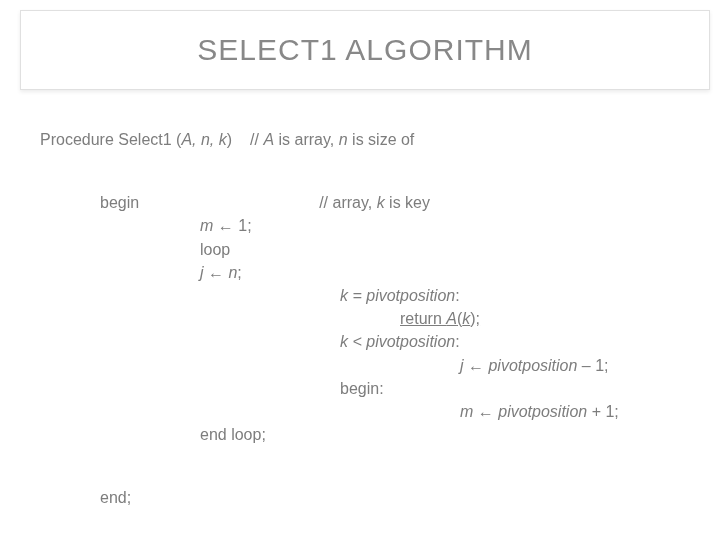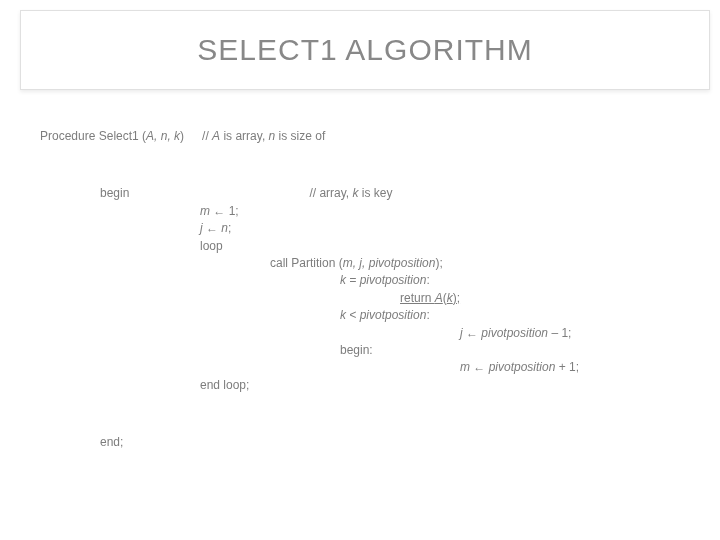--- a/index.html
+++ b/index.html
@@ -35,21 +35,21 @@
     font-size: 30px;
     letter-spacing: 1px;
     color: #888888;
     font-weight: 400;
   }
   .body {
     position: absolute;
     top: 128px;
     left: 40px;
     right: 30px;
-    font-size: 12px;
+    font-size: 16px;
     line-height: 1.45;
     color: #7d7d7d;
   }
   .body .i { font-style: italic; }
   .row { white-space: pre; }
   .ind0 { padding-left: 0px; }
   .ind1 { padding-left: 60px; margin-top: 40px; }
   .ind2 { padding-left: 160px; }
   .ind3 { padding-left: 230px; }
   .ind4 { padding-left: 300px; }
@@ -67,25 +67,24 @@
   </div>
 
   <div class="body">
 
     <div class="row ind0"><span>Procedure Select1 (</span><span class="i">A, n, k</span><span>)</span><span class="gap1"></span><span>// </span><span class="i">A</span><span> is array, </span><span class="i">n</span><span> is size of</span></div>
 
     <div class="row ind1"><span>begin</span><span style="display:inline-block;width:180px"></span><span>// array, </span><span class="i">k</span><span> is key</span></div>
 
     <div class="row ind2"><span class="i">m </span><span>←</span><span> 1;</span></div>
 
+    <div class="row ind2"><span>loop</span></div>
+
     <div class="row ind2"><span class="i">j </span><span>←</span><span class="i"> n</span><span>;</span></div>
 
-    <div class="row ind2"><span>loop</span></div>
-
-    <div class="row ind3"><span>call Partition (</span><span class="i">m, j, pivotposition</span><span>);</span></div>
 
 
     <div class="row ind4"><span class="i">k = pivotposition</span><span>:</span></div>
 
     <div class="row ind5"><span>return </span><span class="i">A</span><span>(</span><span class="i">k</span><span>);</span></div>
 
     <div class="row ind4"><span class="i">k &lt; pivotposition</span><span>:</span></div>
 
     <div class="row ind6"><span class="i">j </span><span>←</span><span class="i"> pivotposition </span><span>– 1;</span></div>
 

